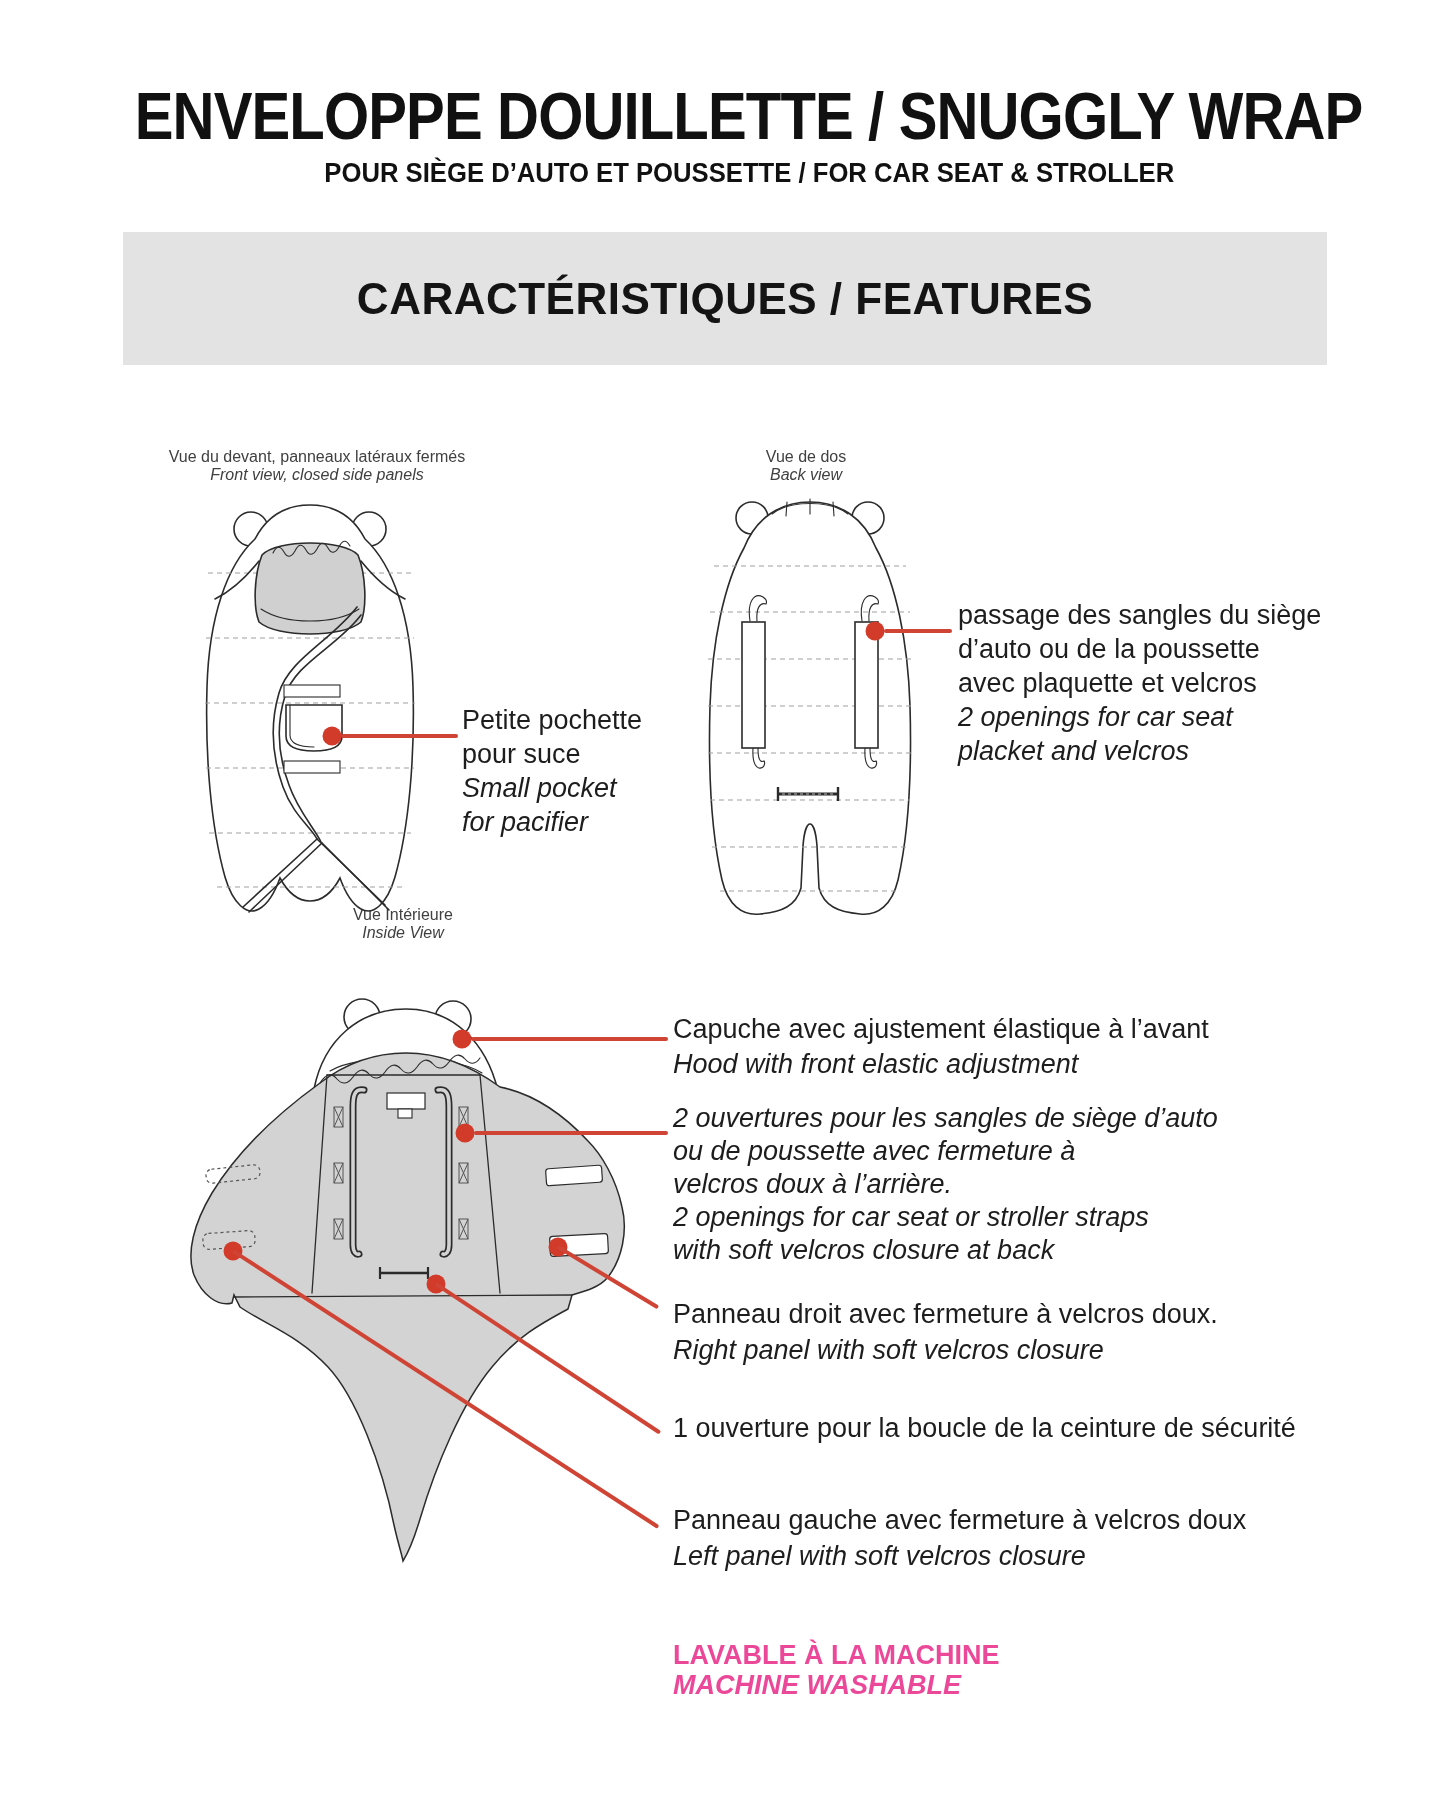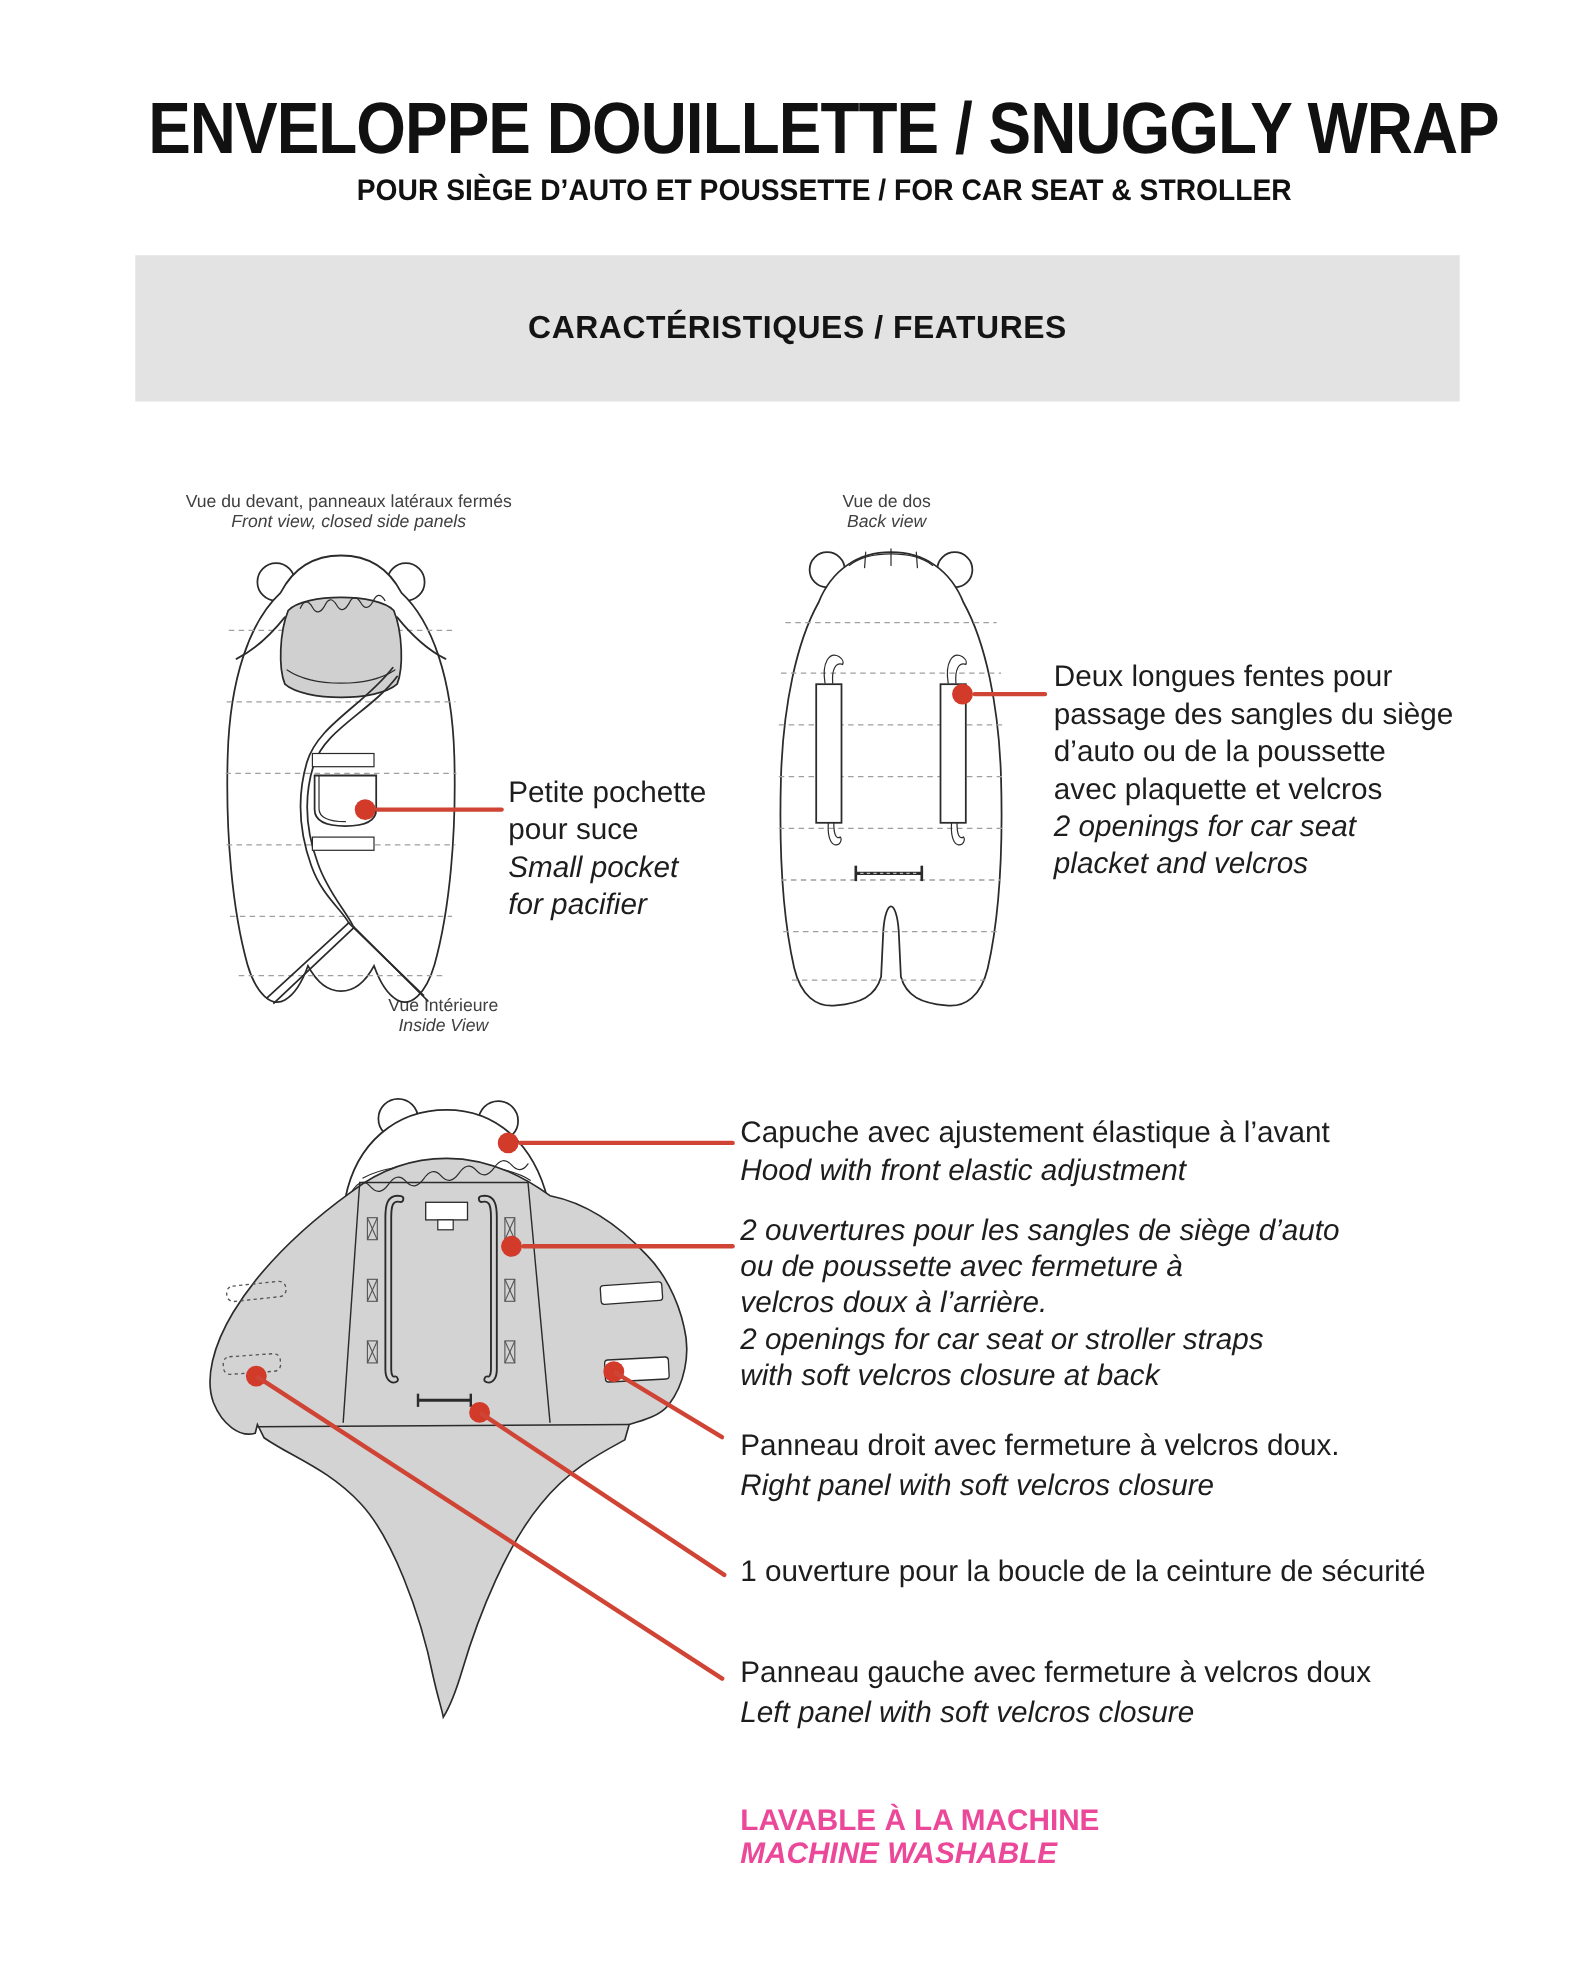--- a/index.html
+++ b/index.html
@@ -5,21 +5,21 @@
   html,body{margin:0;padding:0;background:#ffffff;}
   #page{position:relative;width:1440px;height:1800px;background:#ffffff;overflow:hidden;
         font-family:"Liberation Sans",sans-serif;color:#1c1c1c;}
   .abs{position:absolute;}
   .center{text-align:center;padding-left:29px;}
   .title{font-size:66px;font-weight:bold;letter-spacing:-1px;white-space:nowrap;color:#111;}
   .squeeze{display:inline-block;transform:scaleX(.88);transform-origin:50% 50%;}
   .subtitle{font-size:27px;font-weight:bold;white-space:nowrap;color:#111;}
   .squeeze2{display:inline-block;transform:scaleX(.95);transform-origin:50% 50%;}
   .banner{background:#e3e3e3;display:flex;align-items:center;justify-content:center;}
-  .banner-text{font-size:29px;font-weight:bold;letter-spacing:.5px;color:#141414;white-space:nowrap;}
+  .banner-text{font-size:44px;font-weight:bold;letter-spacing:.5px;color:#141414;white-space:nowrap;}
   .view-label{font-size:16px;line-height:18px;color:#404040;text-align:center;}
   .ann{font-size:27px;line-height:34px;color:#1d1d1d;white-space:nowrap;}
   .it{font-style:italic;}
   .footer-line{font-size:27px;line-height:30px;font-weight:bold;color:#ec4899;white-space:nowrap;}
   .leader{position:absolute;height:4px;background:#cf4434;transform-origin:0 50%;border-radius:2px;}
   .dot{position:absolute;width:19px;height:19px;border-radius:50%;background:#d23a2a;transform:translate(-50%,-50%);}
   svg .ln{fill:none;stroke:#2b2b2b;stroke-width:1.6;stroke-linecap:round;stroke-linejoin:round;}
   svg .thin{fill:none;stroke:#2b2b2b;stroke-width:1.1;stroke-linecap:round;}
   svg .quilt{fill:none;stroke:#9f9f9f;stroke-width:1.2;stroke-dasharray:5 4;}
   svg .wfill{fill:#ffffff;stroke:#2b2b2b;stroke-width:1.6;}
@@ -197,21 +197,20 @@
   <div class="leader" style="left:233px;top:1249px;width:507px;transform:rotate(33deg);"></div>
 
   <div class="abs ann" style="left:462px;top:703px;">
     <div>Petite pochette</div>
     <div>pour suce</div>
     <div class="it">Small pocket</div>
     <div class="it">for pacifier</div>
   </div>
 
   <div class="abs ann" style="left:958px;top:598px;">
-    <div>Deux longues fentes pour</div>
     <div>passage des sangles du siège</div>
     <div>d’auto ou de la poussette</div>
     <div>avec plaquette et velcros</div>
     <div class="it">2 openings for car seat</div>
     <div class="it">placket and velcros</div>
   </div>
 
   <div class="abs ann" style="left:673px;top:1012px;line-height:35px;">
     <div>Capuche avec ajustement élastique à l’avant</div>
     <div class="it">Hood with front elastic adjustment</div>

